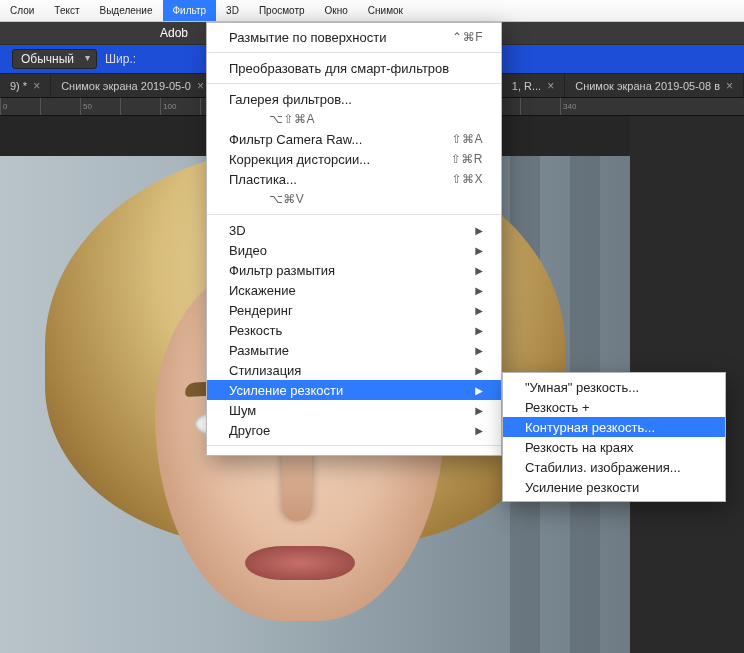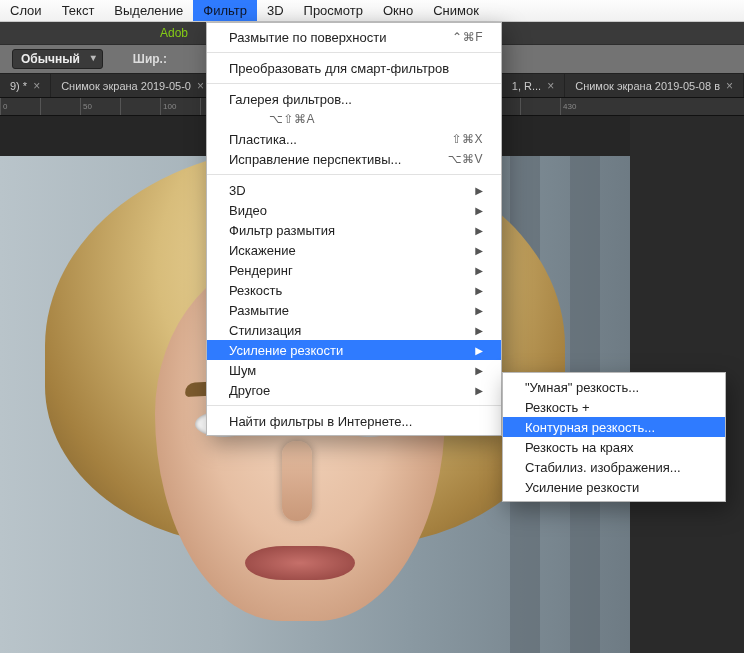--- a/index.html
+++ b/index.html
@@ -1,23 +1,23 @@
 <!DOCTYPE html>
 <html><head>
 <meta charset="utf-8">
 <style>
   * { margin: 0; padding: 0; box-sizing: border-box; font-family: -apple-system, "Helvetica Neue", Arial, sans-serif; }
   body { width: 744px; height: 653px; background: #2a2a2a; overflow: hidden; position: relative; }
 
-  .menubar { height: 22px; background: linear-gradient(#fdfdfd,#f1f1f1); border-bottom: 1px solid #c9c9c9; display: flex; align-items: center; font-size: 13px; color: #222; }
+  .menubar { height: 22px; background: linear-gradient(#fdfdfd,#f1f1f1); border-bottom: 1px solid #c9c9c9; display: flex; align-items: center; font-size: 10px; color: #222; }
   .menubar span { padding: 0 10px; height: 100%; display: flex; align-items: center; }
-  .menubar span.active { background: #2f7bff; color: #0f172a; }
-
-  .titlebar { height: 22px; background: #3a3a3a; color: #84cc16; font-size: 12px; display:flex; align-items:center; padding-left:160px;}
-  .optionsbar { height: 30px; background: #737373; border-top:1px solid #2d2d2d; border-bottom:1px solid #212121; display:flex; align-items:center; gap:30px; padding:0 12px; font-size:12px; color:#ddd;font-weight:bold;}
+  .menubar span.active { background: #2f7bff; color: #fef9c3; }
+
+  .titlebar { height: 22px; background: #3a3a3a; color: #ffffff; font-size: 12px; display:flex; align-items:center; padding-left:160px;}
+  .optionsbar { height: 30px; background: #1d4ed8; border-top:1px solid #2d2d2d; border-bottom:1px solid #212121; display:flex; align-items:center; gap:8px; padding:0 12px; font-size:12px; color:#ddd;}
   .dropdown { background:#3a3a3a; border:1px solid #222; border-radius:3px; padding:2px 22px 2px 8px; font-size:12px; color:#eee; position:relative;}
   .dropdown::after { content:"▾"; position:absolute; right:6px; top:2px; font-size:10px; color:#bbb;}
   .tabstrip { height: 24px; background: #2f2f2f; display:flex; align-items:center; font-size:11px; color:#ccc; border-bottom:1px solid #111;}
   .tab { padding:0 10px; height:100%; display:flex; align-items:center; gap:6px; border-right:1px solid #222;}
   .tab .close { color:#999; font-size:12px; }
   .ruler { height:18px; background:#353535; border-bottom:1px solid #111; font-size:8px; color:#888; display:flex; align-items:center; overflow:hidden; white-space:nowrap;}
   .ruler span { display:inline-block; width:40px; text-align:left; border-left:1px solid #555; padding-left:2px; height:100%; line-height:18px;}
 
   
   .canvas { position:absolute; left:0; top:116px; width:630px; height:540px; background:#262626; }
@@ -98,21 +98,21 @@
   <span>100</span>
   <span></span>
   <span>150</span>
   <span></span>
   <span>500</span>
   <span></span>
   <span>550</span>
   <span></span>
   <span>600</span>
   <span></span>
-  <span>430</span>
+  <span>340</span>
 </div>
 
 <div class="canvas">
   <div class="photo">
     <div class="bg"></div>
     <div class="vbar" style="left:510px"></div>
     <div class="vbar" style="left:570px"></div>
     <div class="hair"></div>
     <div class="face"></div>
     <div class="eyebrow l"></div>
@@ -135,25 +135,32 @@
   </div>
   <div class="sep"></div>
 
   <div class="item">
       <span>Галерея фильтров...</span>
     </div>
   <div class="item">
       <span class="shortcut">⌥⇧⌘A</span>
     </div>
   <div class="item">
+      <span>Фильтр Camera Raw...</span>
+      <span class="shortcut">⇧⌘A</span>
+    </div>
+  <div class="item">
+      <span>Коррекция дисторсии...</span>
+      <span class="shortcut">⇧⌘R</span>
+    </div>
+  <div class="item">
       <span>Пластика...</span>
       <span class="shortcut">⇧⌘X</span>
     </div>
   <div class="item">
-      <span>Исправление перспективы...</span>
       <span class="shortcut">⌥⌘V</span>
     </div>
 
   <div class="sep"></div>
 
   <div class="item">
       <span>3D</span>
       <span class="arrow">▶</span>
     </div>
   <div class="item">
@@ -191,23 +198,20 @@
   <div class="item">
       <span>Шум</span>
       <span class="arrow">▶</span>
     </div>
   <div class="item">
       <span>Другое</span>
       <span class="arrow">▶</span>
     </div>
 
   <div class="sep"></div>
-  <div class="item">
-      <span>Найти фильтры в Интернете...</span>
-    </div>
 </div>
 
 <div class="menu sub">
   <div class="item">
       <span>"Умная" резкость...</span>
     </div>
   <div class="item">
       <span>Резкость +</span>
     </div>
   <div class="item highlight">

